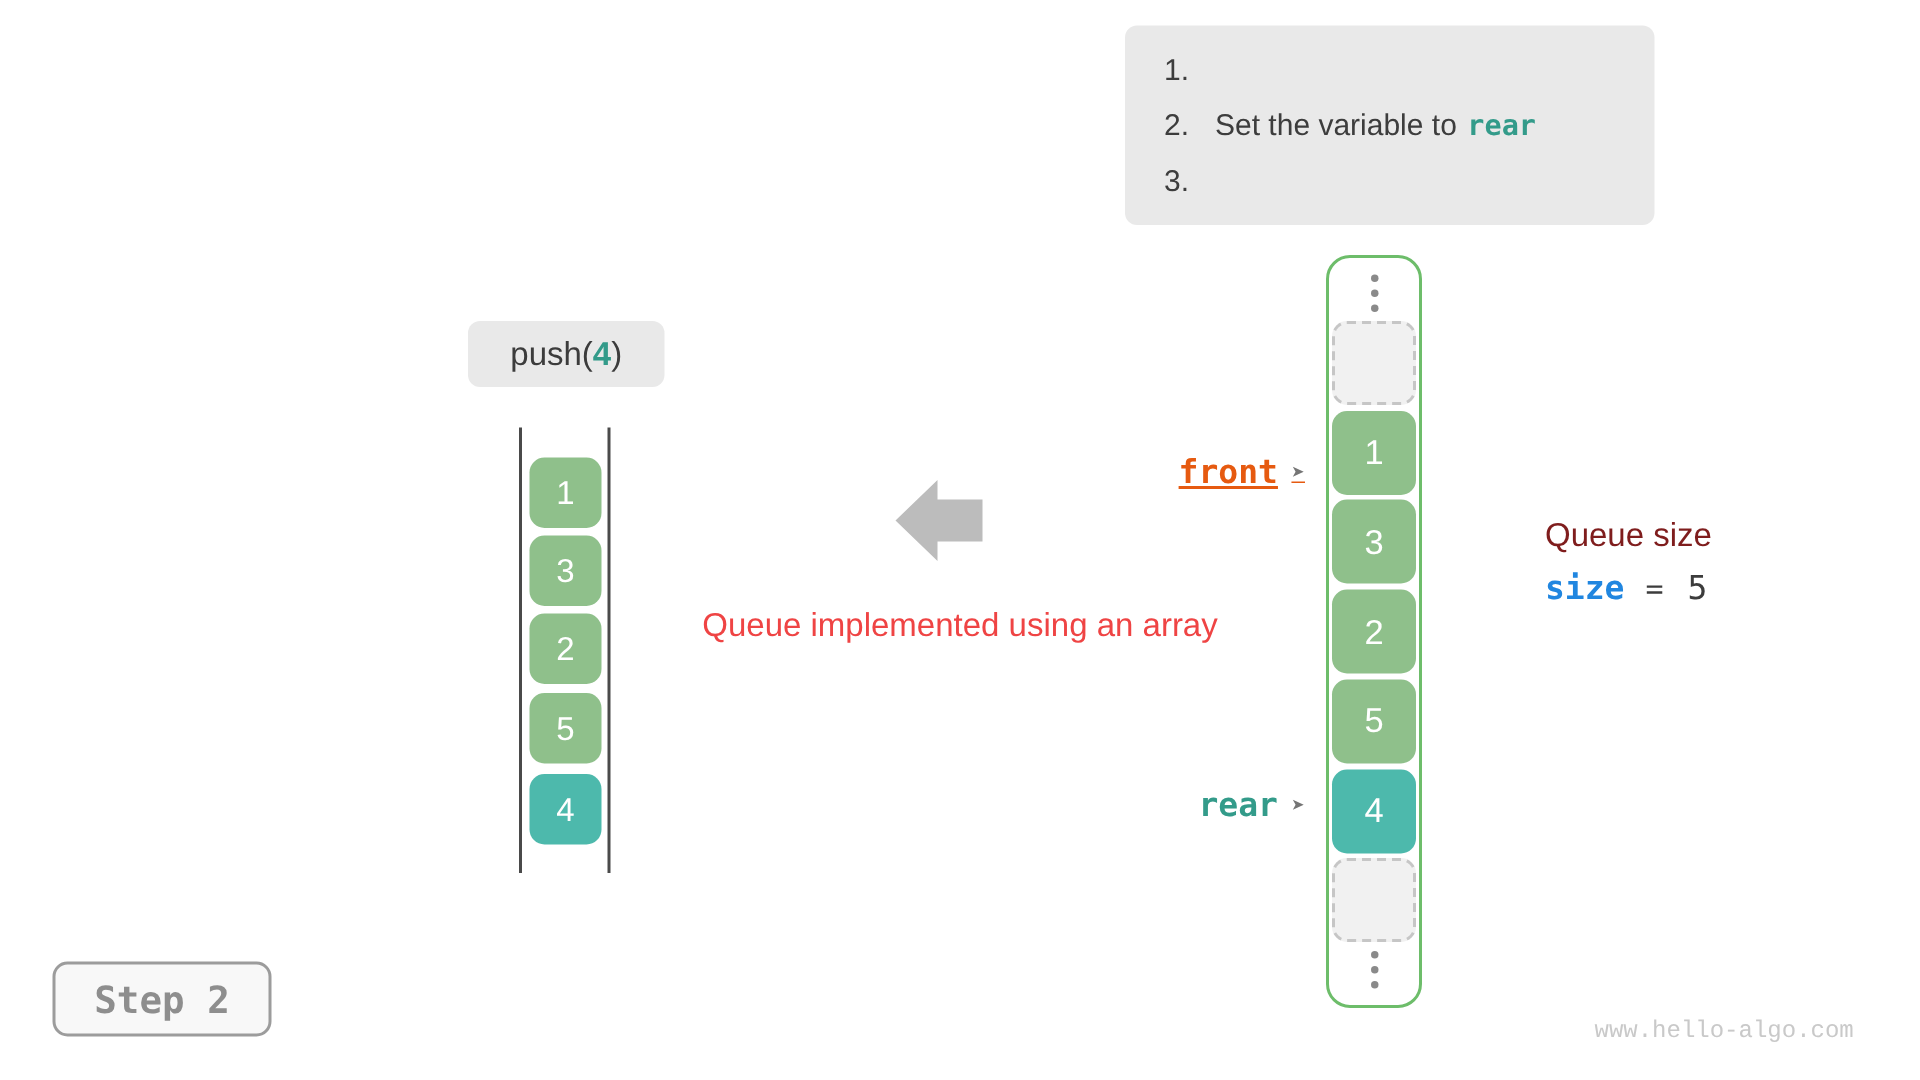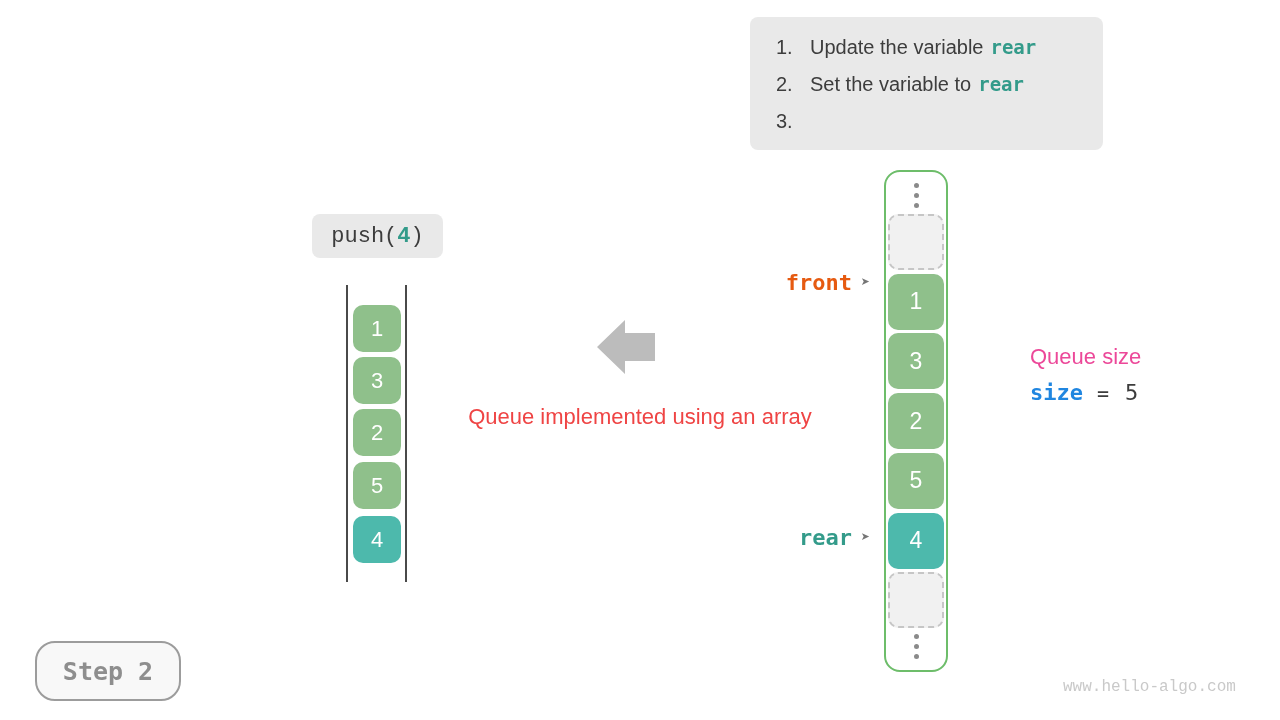--- a/index.html
+++ b/index.html
@@ -30,21 +30,21 @@
     font-weight: bold; font-size: 19px; margin: 0 7px;
   }
   .code-teal { color: #339b8a; }
   .code-blue { color: #2086e0; }
 
   
   .op-badge {
     left: 312px; top: 214px; width: 131px; height: 44px;
     background: #e9e9e9; border-radius: 8px;
     display: flex; align-items: center; justify-content: center;
-    font-family: Liberation Mono, monospace;
+    font-family: Liberation Sans, sans-serif;
     font-size: 22px; color: #3c3c3c;
   }
   .op-arg { color: #339b8a; font-weight: bold; }
 
   
   .stack {
     left: 346px; top: 285px; width: 61px; height: 297px;
     border-left: 2px solid #4a4a4a; border-right: 2px solid #4a4a4a;
   }
   .cell {
@@ -83,60 +83,59 @@
   }
   .dots { display: flex; flex-direction: column; align-items: center; gap: 5px; padding: 2px 0; }
   .dots i { display: block; width: 5px; height: 5px; border-radius: 50%; background: #8a8a8a; }
 
   
   .pointer {
     width: 152px; height: 28px;
     display: flex; align-items: center; justify-content: flex-end; gap: 9px;
     font-family: "DejaVu Sans Mono", monospace; font-weight: bold; font-size: 22px;
   }
-  .pointer-front { left: 718px; top: 268px; color: #e65a10; }
+  .pointer-front { left: 718px; top: 301px; color: #e65a10; text-decoration: underline; }
   .pointer-rear  { left: 718px; top: 523px; color: #339b8a; }
   .pointer-arrow { font-size: 15px; color: #757575; font-weight: normal; }
 
   
-  .qsize-title { left: 1030px; top: 344px; font-size: 22px; color: #ec4899; }
+  .qsize-title { left: 1030px; top: 344px; font-size: 22px; color: #7f1d1d; }
   .qsize-line {
     left: 1030px; top: 380px;
     font-family: "DejaVu Sans Mono", monospace; font-size: 22px; color: #3c3c3c;
     display: flex; align-items: baseline;
   }
   .qsize-var { color: #2086e0; font-weight: bold; }
   .qsize-eq { margin-left: 14px; font-size: 20px; }
   .qsize-val { margin-left: 16px; }
 
   
   .step-badge {
-    left: 35px; top: 641px; width: 146px; height: 60px;
-    background: #f8f8f8; border: 2px solid #9c9c9c; border-radius: 20px;
+    left: 35px; top: 641px; width: 146px; height: 50px;
+    background: #f8f8f8; border: 2px solid #9c9c9c; border-radius: 10px;
     display: flex; align-items: center; justify-content: center;
     font-family: "DejaVu Sans Mono", monospace; font-weight: bold;
     font-size: 25px; color: #8e8e8e;
   }
 
   
   .watermark {
     left: 1063px; top: 678px;
     font-family: Liberation Mono, monospace;
     font-size: 16px; color: #c9c9c9;
   }
 </style>
 </head>
 <body>
 
 <div id="canvas">
 
   <div class="abs instr-panel">
     <div class="instr-row">
       <span class="instr-num">1.</span>
-      <span><span>Update the variable</span><span class="instr-code code-teal">rear</span><span></span></span>
     </div>
     <div class="instr-row">
       <span class="instr-num">2.</span>
       <span><span>Set the variable to</span><span class="instr-code code-teal">rear</span><span></span></span>
     </div>
     <div class="instr-row">
       <span class="instr-num">3.</span>
     </div>
   </div>
 

